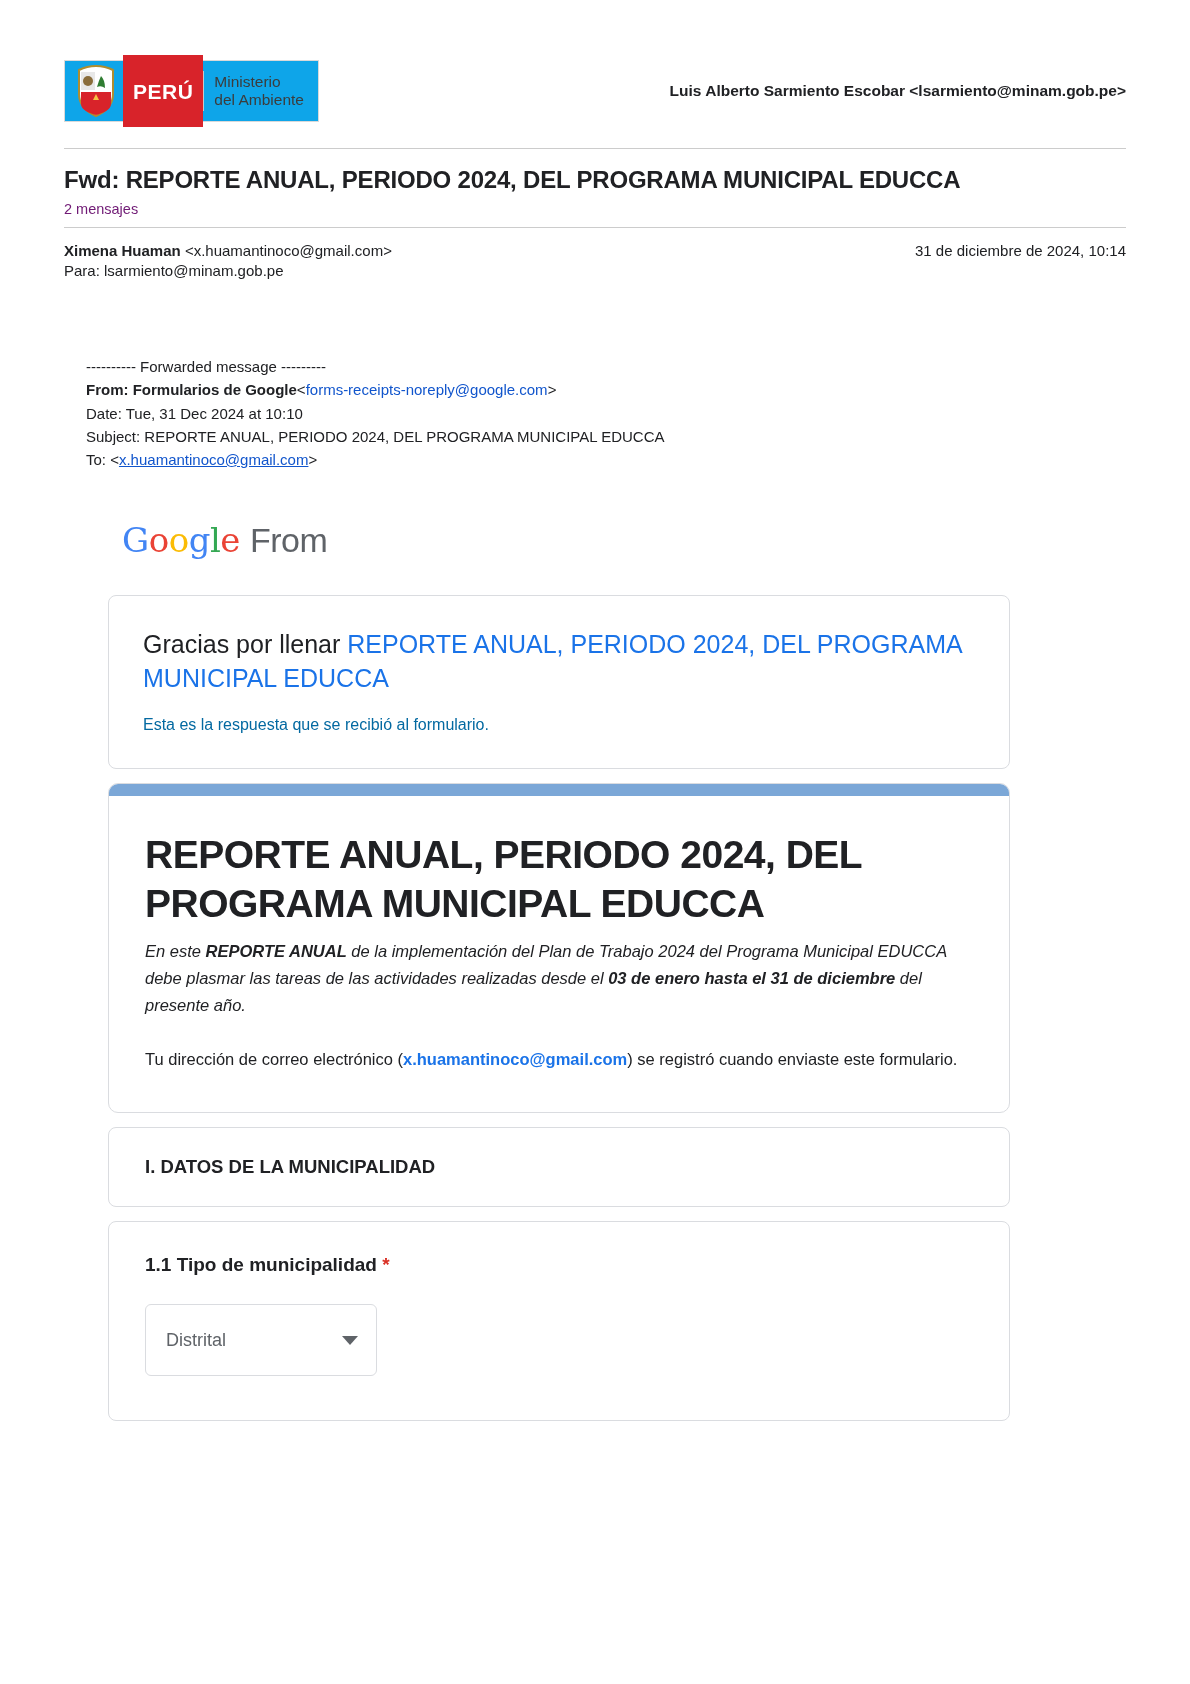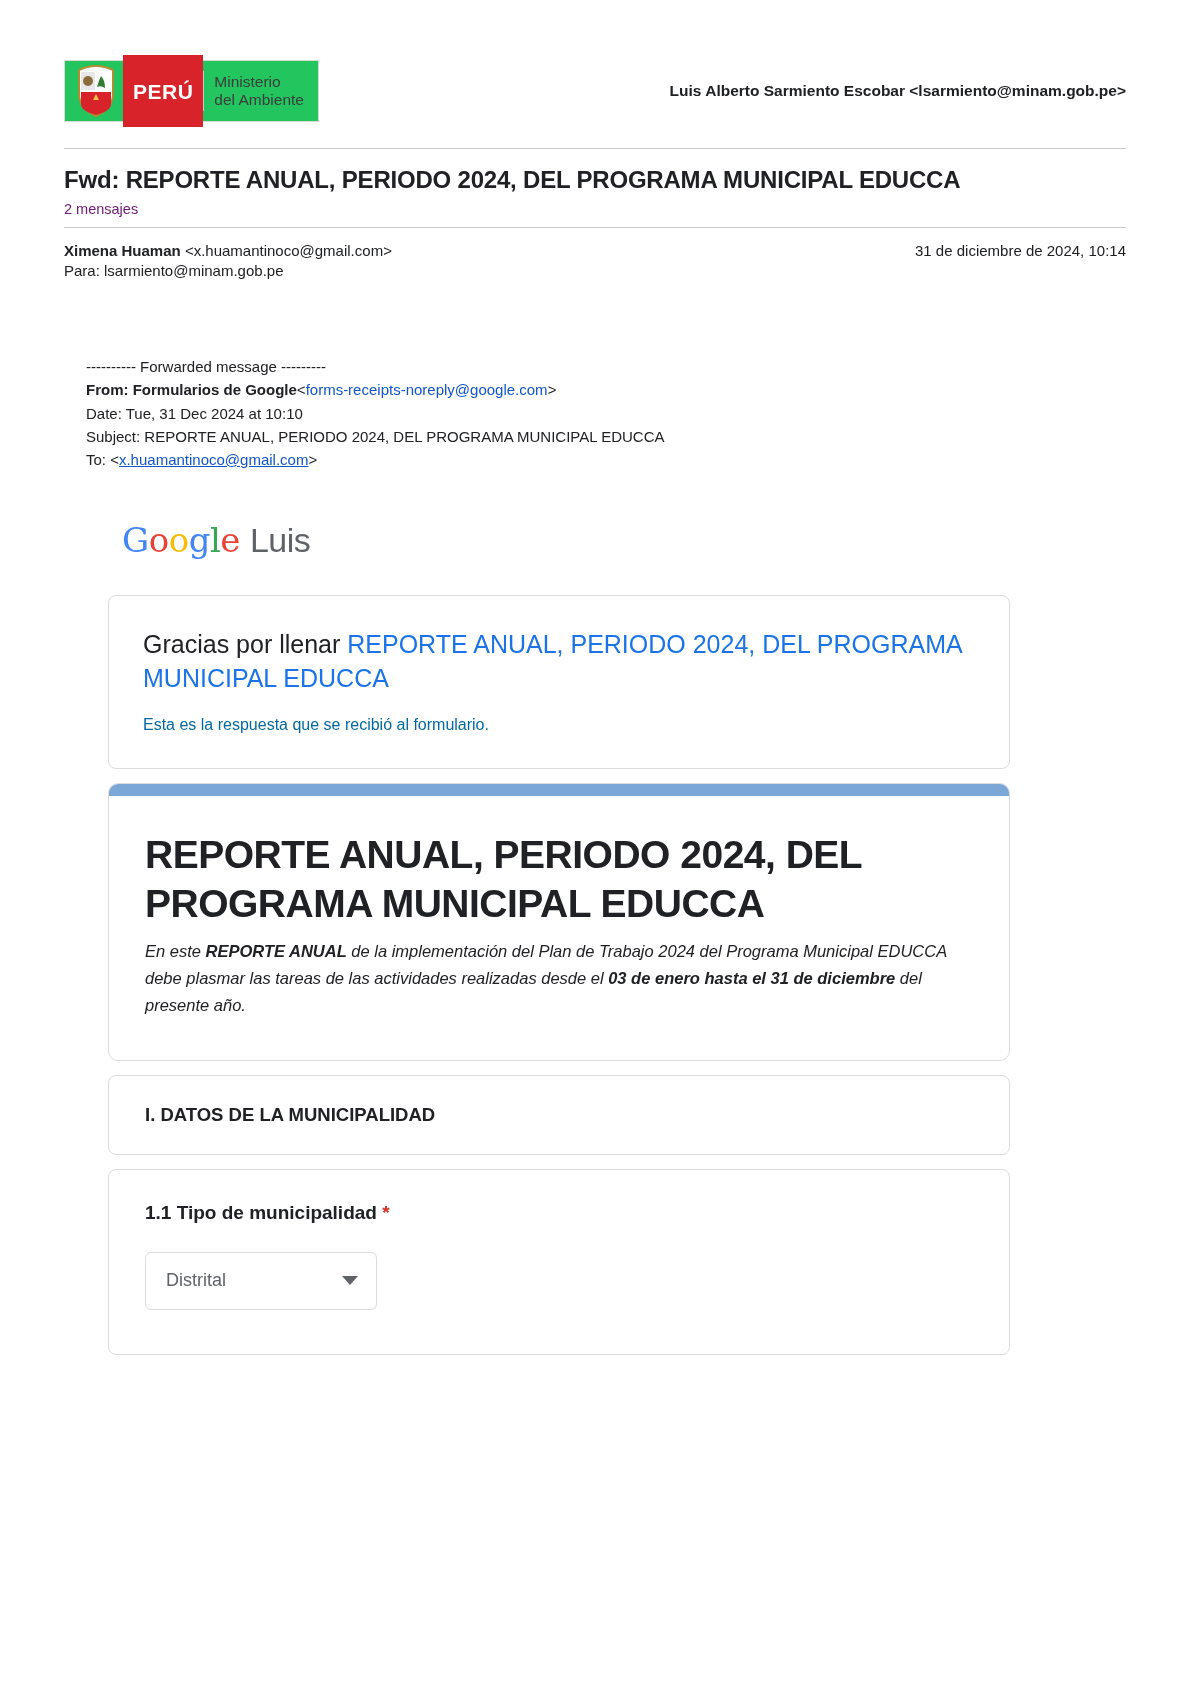--- a/index.html
+++ b/index.html
@@ -26,21 +26,21 @@
   
   .mail-header {
     display: flex;
     align-items: center;
     justify-content: space-between;
     padding-bottom: 26px;
   }
   .logo-block {
     display: flex;
     align-items: center;
-    background: #22c55e;
+    background: #0ea5e9;
     border: 1px solid #d9d9d9;
     height: 62px;
     box-sizing: border-box;
     padding: 0 2px;
   }
   .coat {
     width: 46px;
     height: 54px;
     margin: 0 4px 0 6px;
     position: relative;
@@ -229,21 +229,21 @@
   .q-label {
     font-size: 19px;
     font-weight: bold;
     color: #202124;
   }
   .q-label .req { color: #d93025; font-weight: bold; }
 
   .select {
     margin-top: 28px;
     width: 232px;
-    height: 58px;
+    height: 72px;
     border: 1px solid #dadce0;
     border-radius: 6px;
     box-sizing: border-box;
     display: flex;
     align-items: center;
     justify-content: space-between;
     padding: 0 18px 0 20px;
     background: #ffffff;
   }
   .select-value {
@@ -311,39 +311,42 @@
       <span class="lbl">Formularios de Google</span><span>&lt;</span><a class="link" href="#">forms-receipts-noreply@google.com</a><span>&gt;</span>
     </div>
     <div>Date: Tue, 31 Dec 2024 at 10:10</div>
     <div>Subject: REPORTE ANUAL, PERIODO 2024, DEL PROGRAMA MUNICIPAL EDUCCA</div>
     <div>
       <span>To: &lt;</span><a class="link u" href="#">x.huamantinoco@gmail.com</a><span>&gt;</span>
     </div>
   </div>
 
   <div class="gforms">
-    <span class="gf-g gf-b">G</span><span class="gf-g gf-r">o</span><span class="gf-g gf-y">o</span><span class="gf-g gf-b">g</span><span class="gf-g gf-g2">l</span><span class="gf-g gf-r">e</span><span class="gf-word2">Luis</span>
+    <span class="gf-g gf-b">G</span><span class="gf-g gf-r">o</span><span class="gf-g gf-y">o</span><span class="gf-g gf-b">g</span><span class="gf-g gf-g2">l</span><span class="gf-g gf-r">e</span><span class="gf-word2">From</span>
   </div>
 
   <div class="cards">
 
     <div class="card thanks">
       <div class="thanks-title">
         <span>Gracias por llenar </span><span class="hl">REPORTE ANUAL, PERIODO 2024, DEL PROGRAMA MUNICIPAL EDUCCA</span>
       </div>
       <div class="thanks-sub">Esta es la respuesta que se recibió al formulario.</div>
     </div>
 
     <div class="card main">
       <div class="main-accent"></div>
       <div class="main-inner">
         <div class="form-title">REPORTE ANUAL, PERIODO 2024, DEL PROGRAMA MUNICIPAL EDUCCA</div>
         <div class="form-desc">
           <span>En este </span><b>REPORTE ANUAL</b><span> de la implementación del Plan de Trabajo 2024 del Programa Municipal EDUCCA debe plasmar las tareas de las actividades realizadas desde el </span><b>03 de enero hasta el 31 de diciembre</b><span> del presente año.</span>
         </div>
+        <div class="form-email">
+          <span>Tu dirección de correo electrónico (</span><span class="mail">x.huamantinoco@gmail.com</span><span>) se registró cuando enviaste este formulario.</span>
+        </div>
       </div>
     </div>
 
     <div class="card section">
       <div class="section-title">I. DATOS DE LA MUNICIPALIDAD</div>
     </div>
 
     <div class="card question">
       <div class="q-label">
         <span>1.1 Tipo de municipalidad</span>

